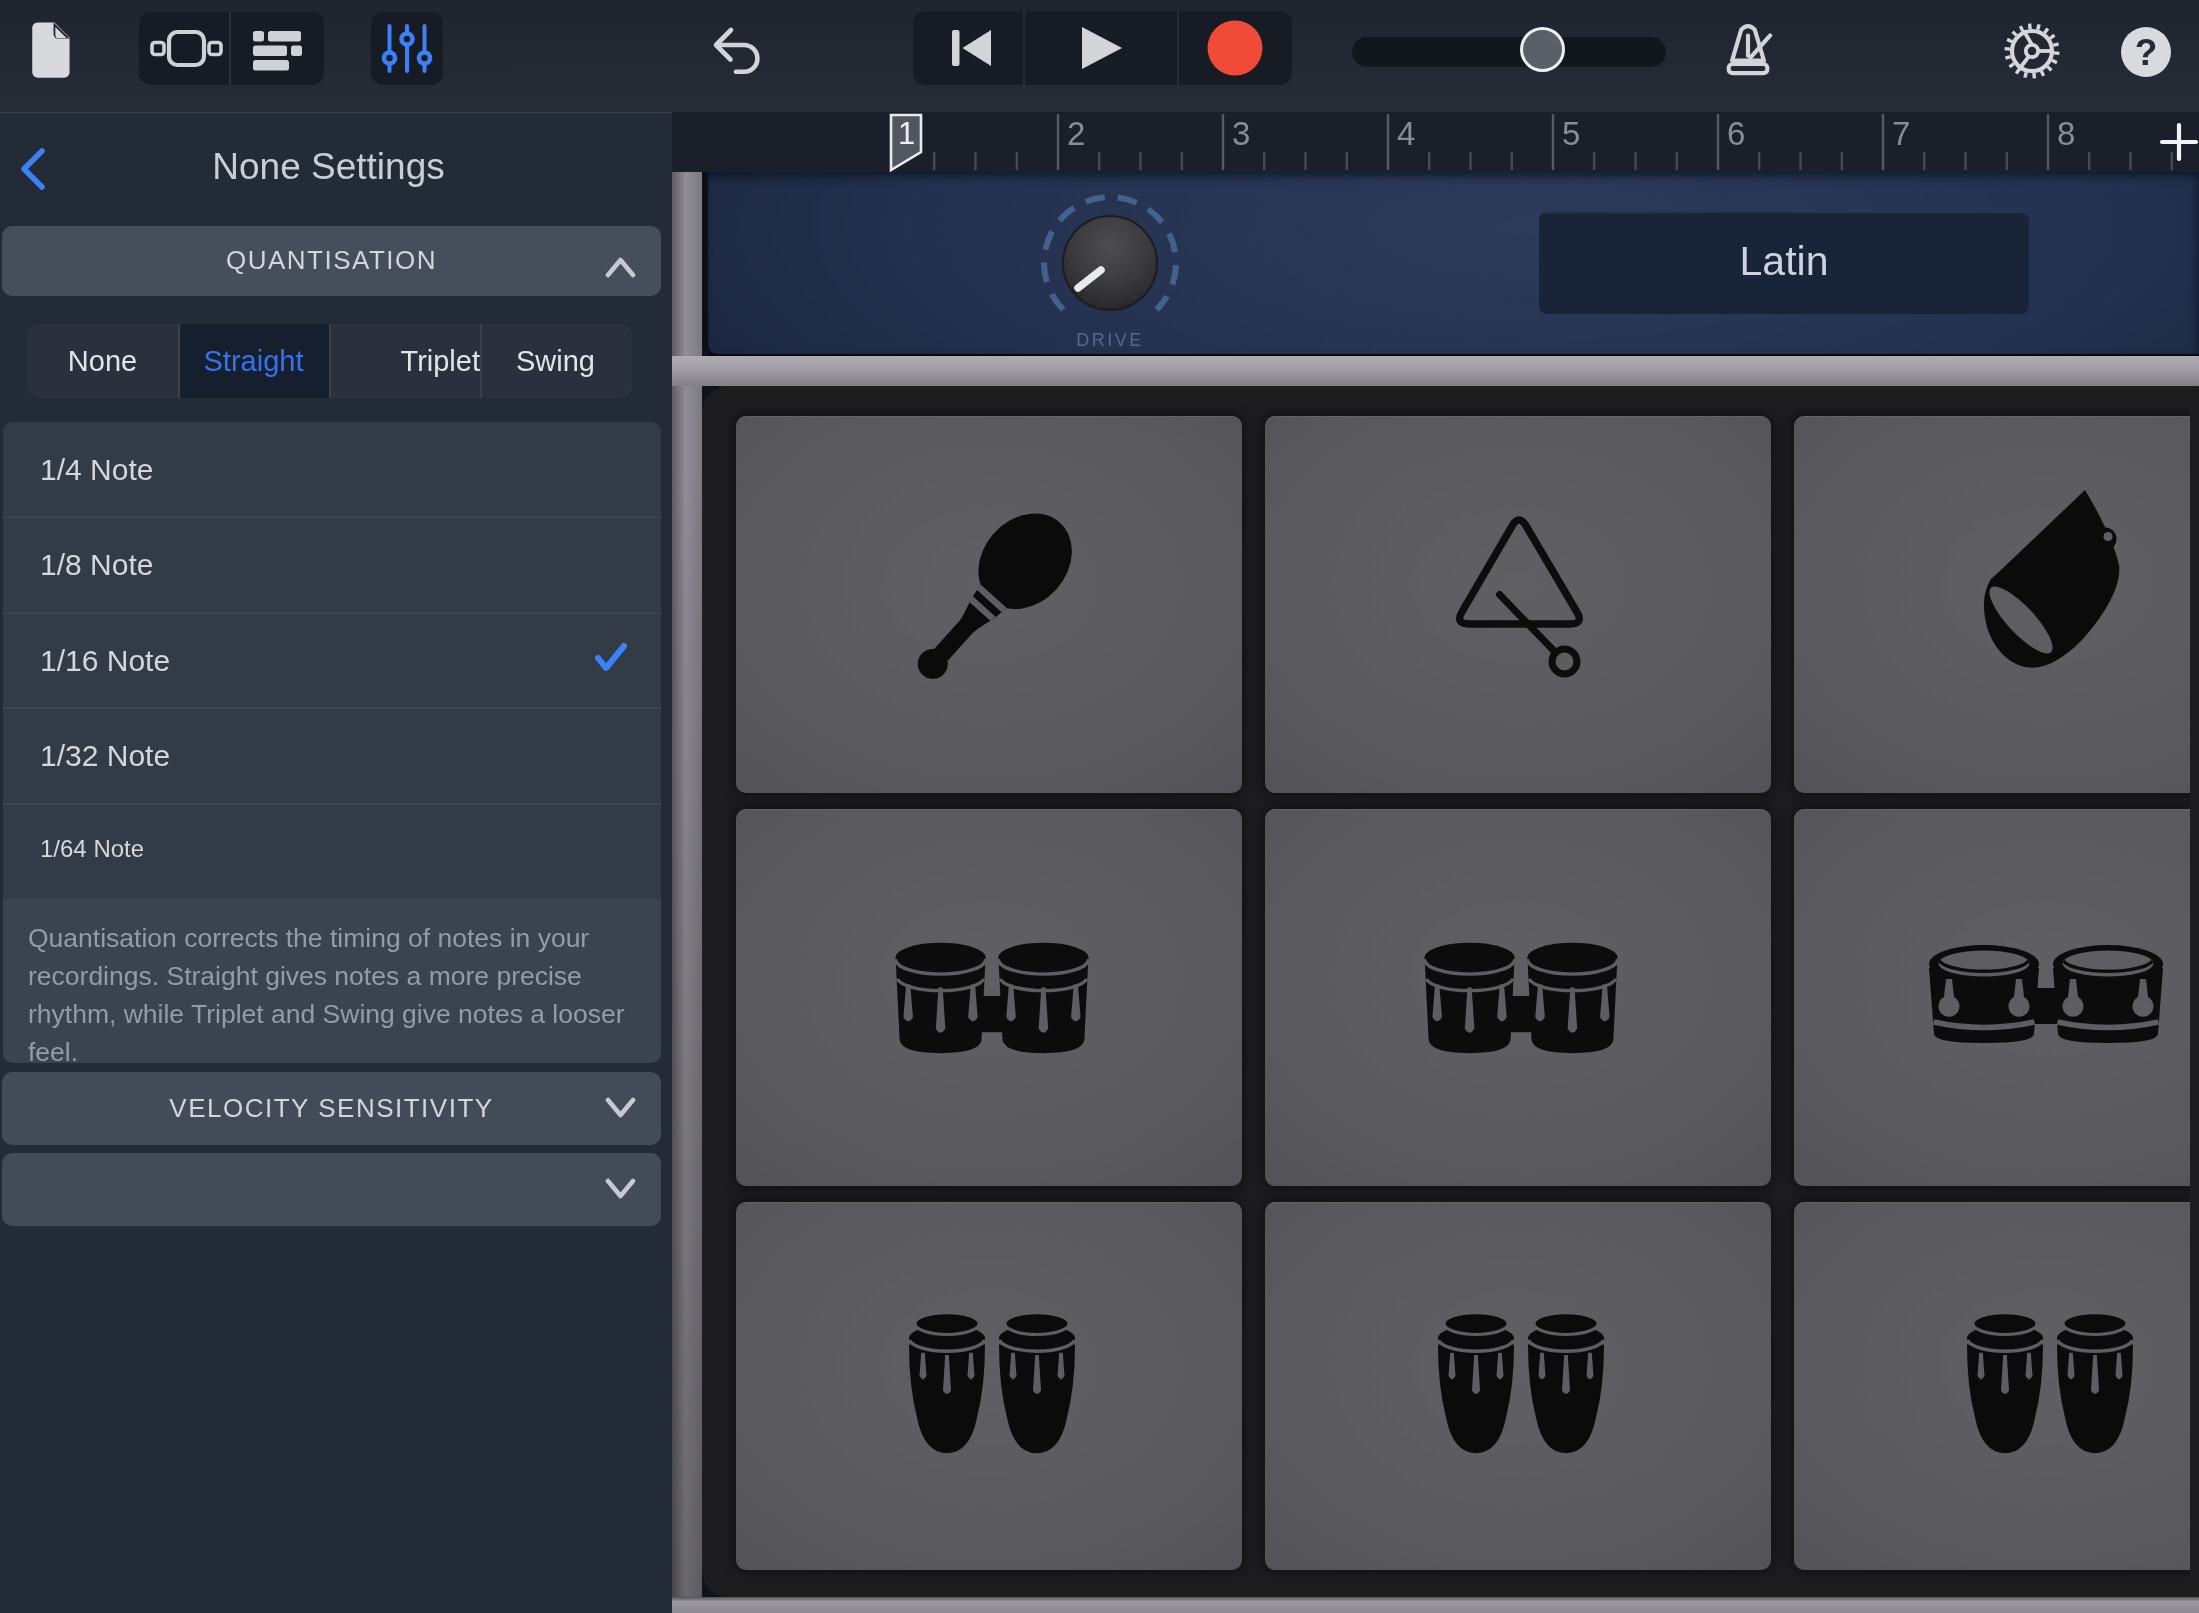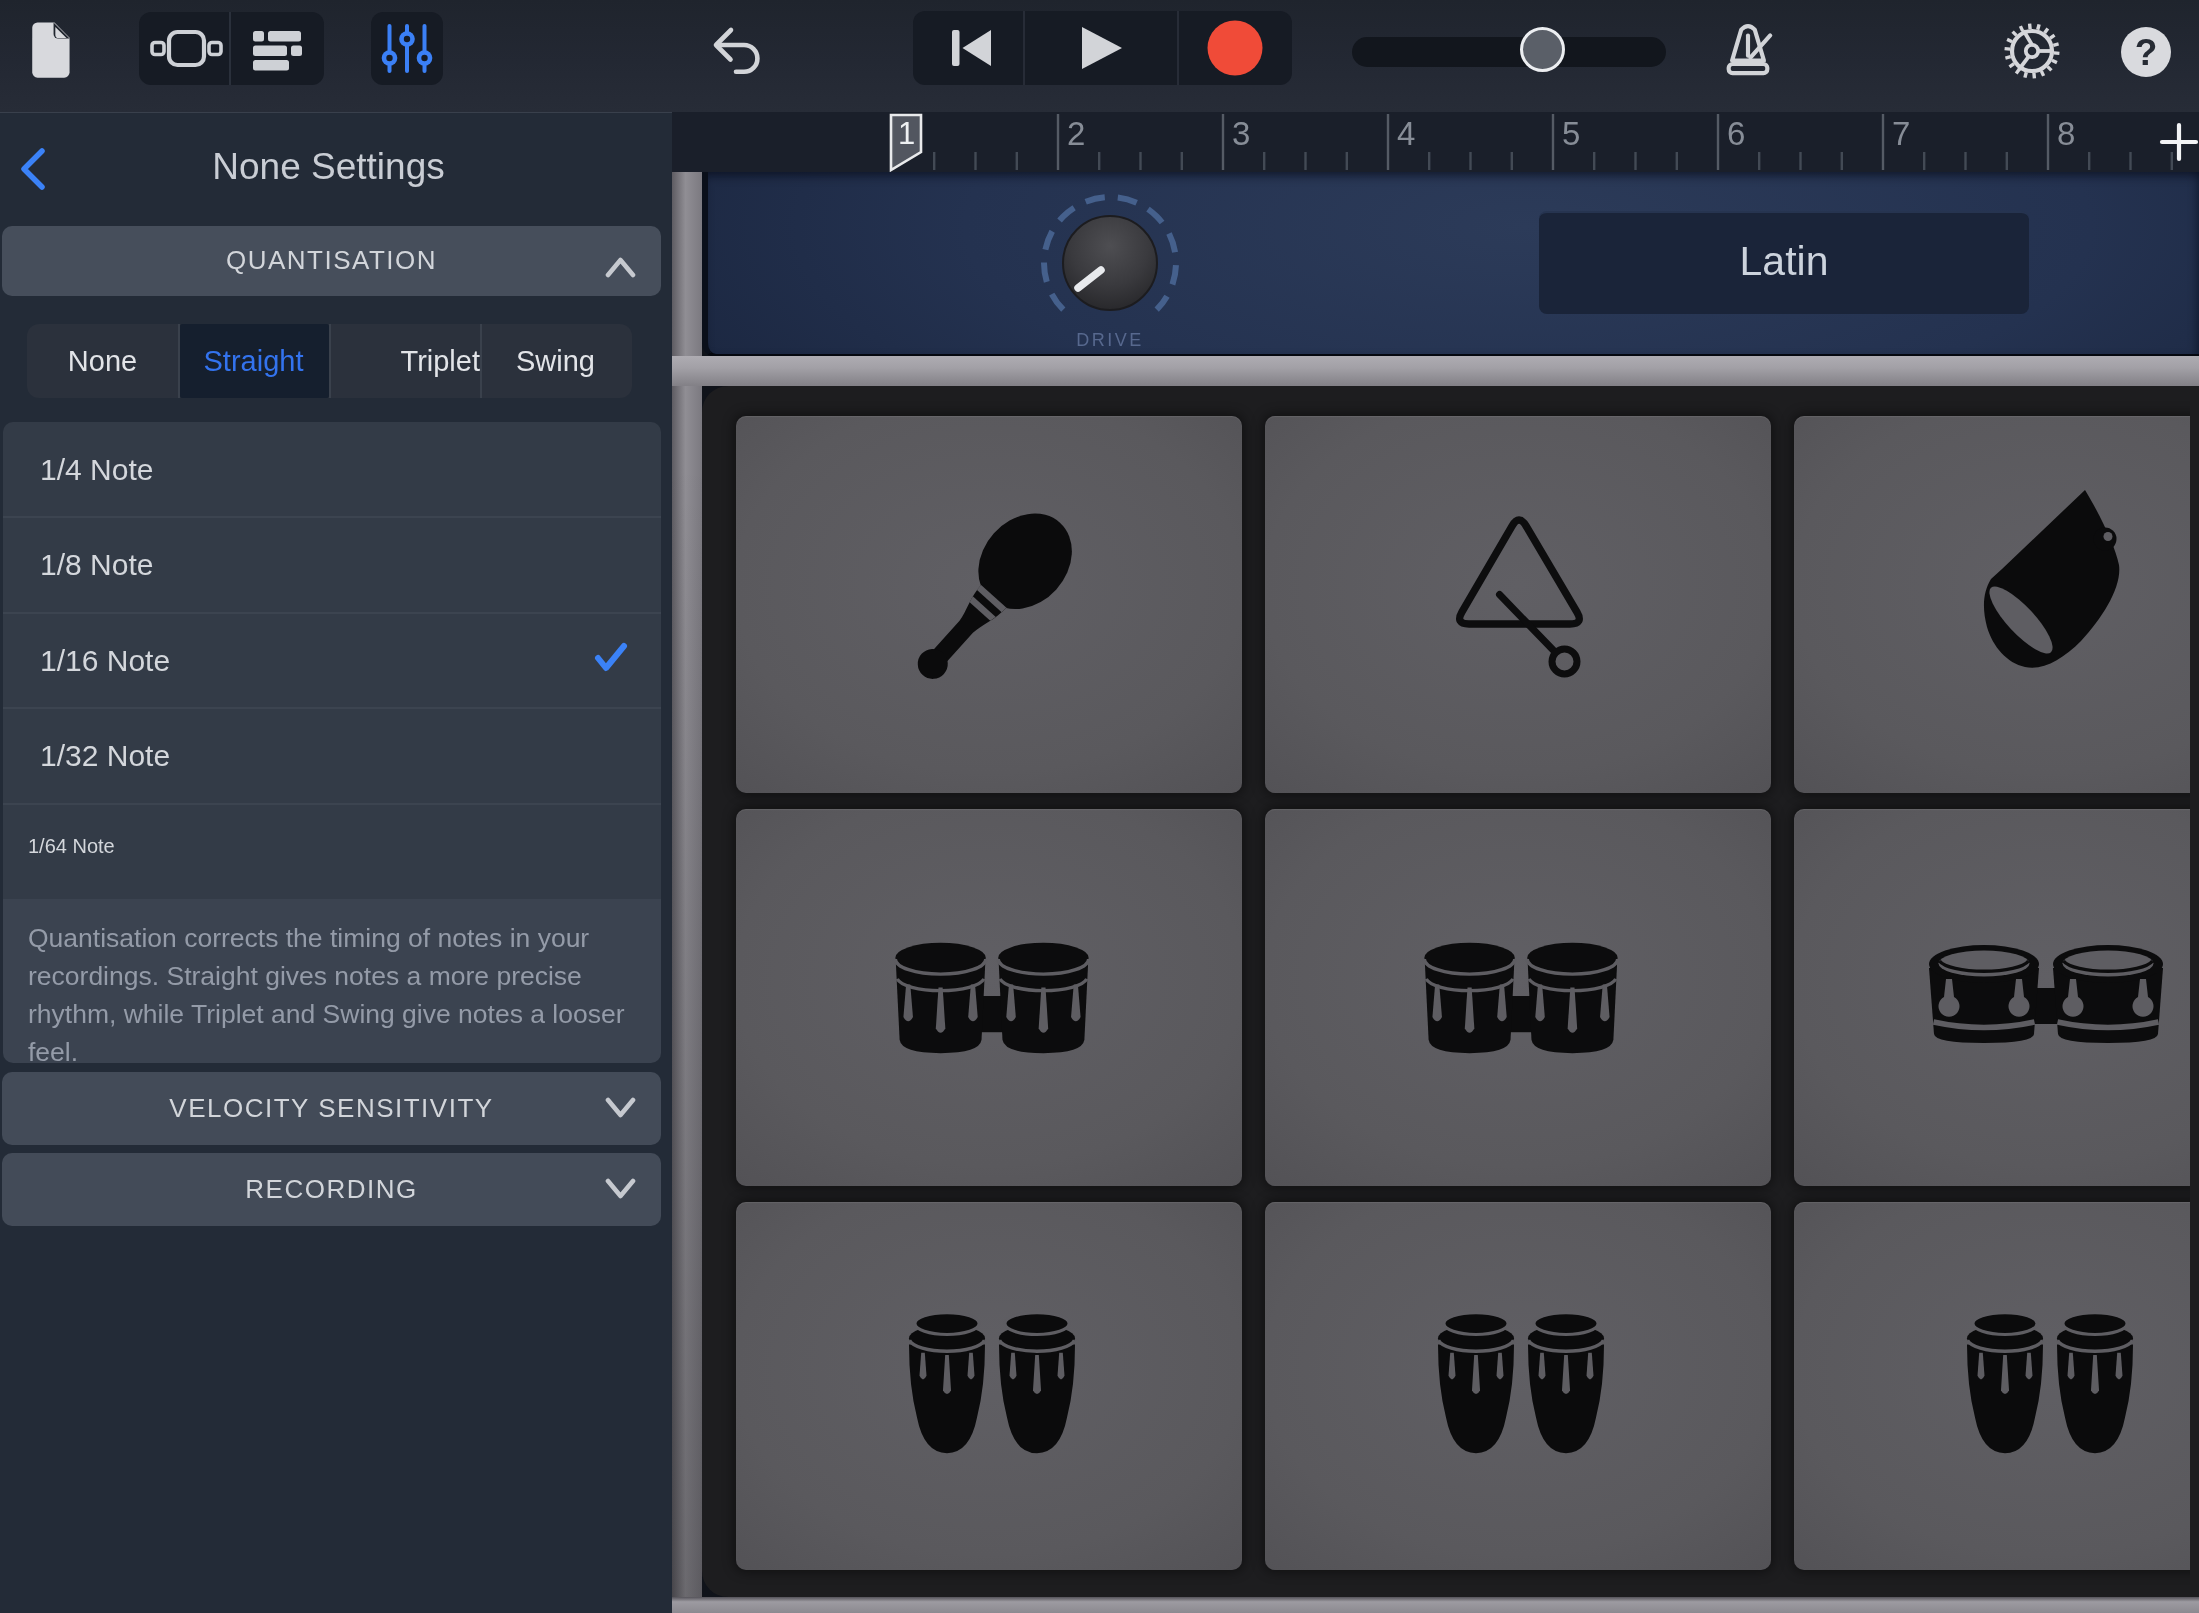--- a/index.html
+++ b/index.html
@@ -145,36 +145,35 @@
 
   <div class="abs" style="left:3px;top:309px;width:658px;height:477px;background:#333b47;border-radius:10px 10px 0 0"></div>
   <div class="abs" style="left:3px;top:403px;width:658px;height:1.5px;background:#3c4450"></div>
   <div class="abs" style="left:3px;top:499px;width:658px;height:1.5px;background:#3c4450"></div>
   <div class="abs" style="left:3px;top:594px;width:658px;height:1.5px;background:#3c4450"></div>
   <div class="abs" style="left:3px;top:690px;width:658px;height:1.5px;background:#3c4450"></div>
   <div class="abs" style="left:40px;top:340px;font-size:30px;color:#d4d7dc">1/4 Note</div>
   <div class="abs" style="left:40px;top:435px;font-size:30px;color:#d4d7dc">1/8 Note</div>
   <div class="abs" style="left:40px;top:531px;font-size:30px;color:#d4d7dc">1/16 Note</div>
   <div class="abs" style="left:40px;top:626px;font-size:30px;color:#d4d7dc">1/32 Note</div>
-  <div class="abs" style="left:28px;top:722px;font-size:20px;color:#d4d7dc">1/64 Note</div>
+  <div class="abs" style="left:40px;top:722px;font-size:24px;color:#d4d7dc">1/64 Note</div>
   <svg class="abs" style="left:594px;top:528px" width="34" height="36" viewBox="0 0 34 36">
     <polyline points="4,17 12,27 30,5" fill="none" stroke="#3b82f7" stroke-width="6" stroke-linecap="round" stroke-linejoin="round"></polyline>
   </svg>
 
   <div class="abs" style="left:3px;top:786px;width:658px;height:164px;background:#3b4350;border-radius:0 0 10px 10px"></div>
   <div class="abs" style="left:28px;top:806px;width:625px;font-size:26.5px;line-height:38px;color:#949ba8;white-space:nowrap">Quantisation corrects the timing of notes in your<br>recordings. Straight gives notes a more precise<br>rhythm, while Triplet and Swing give notes a looser<br>feel.</div>
 
   <div class="abs" style="left:2px;top:959px;width:659px;height:73px;background:#434b58;border-radius:10px"></div>
   <div class="abs" style="left:2px;top:980px;width:659px;text-align:center;font-size:26px;letter-spacing:1.5px;color:#d2d5da">VELOCITY SENSITIVITY</div>
   <svg class="abs" style="left:605px;top:984px" width="31" height="22" viewBox="0 0 31 22">
     <polyline points="3,3 15.5,18 28,3" fill="none" stroke="#c6c9cf" stroke-width="4.6" stroke-linecap="round" stroke-linejoin="round"></polyline>
   </svg>
 
   <div class="abs" style="left:2px;top:1040px;width:659px;height:73px;background:#434b58;border-radius:10px"></div>
-  <div class="abs" style="left:2px;top:1061px;width:659px;text-align:center;font-size:26px;letter-spacing:1.5px;color:#d2d5da">RECORDING</div>
   <svg class="abs" style="left:605px;top:1065px" width="31" height="22" viewBox="0 0 31 22">
     <polyline points="3,3 15.5,18 28,3" fill="none" stroke="#c6c9cf" stroke-width="4.6" stroke-linecap="round" stroke-linejoin="round"></polyline>
   </svg>
 </div>
 
 <div class="abs" style="left:672px;top:112px;width:1527px;height:60px;background:#1a1f2a">
   <svg class="abs" style="left:0;top:0" width="1527" height="60" viewBox="0 0 1527 60">
     <g stroke="#555b65" stroke-width="2.4">
       <line x1="221" y1="2" x2="221" y2="58"></line>
         <line x1="386" y1="2" x2="386" y2="58"></line>

